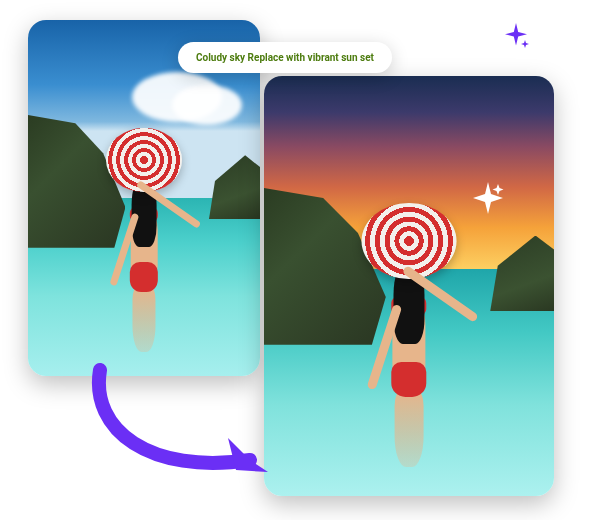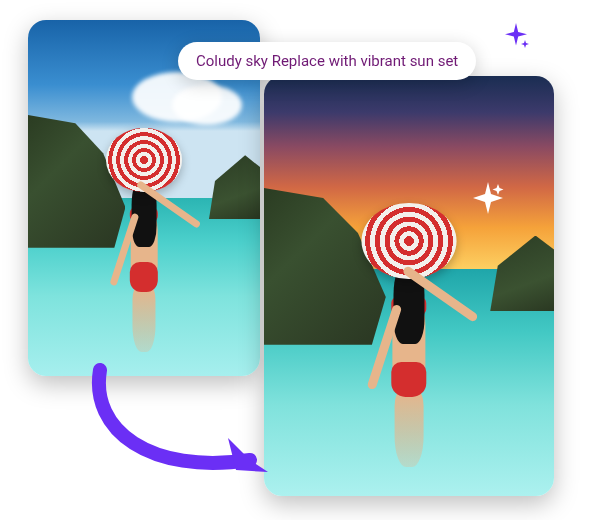--- a/index.html
+++ b/index.html
@@ -140,23 +140,23 @@
     .arm-left { top: 40%; left: 24%; transform: rotate(18deg); }
     .arm-right { top: 22%; right: 18%; transform: rotate(-55deg); }
     
     .prompt-pill {
       position: absolute;
       top: 42px;
       left: 178px;
       background: #fff;
       border-radius: 20px;
       padding: 10px 18px;
-      font-size: 15px;
-      font-weight: 400;
-      color: #701a75;
+      font-size: 10px;
+      font-weight: 700;
+      color: #4d7c0f;
       box-shadow: 0 4px 18px rgba(0,0,0,0.18);
       white-space: nowrap;
       z-index: 20;
     }
     
     .arrow {
       position: absolute;
       left: 80px;
       top: 360px;
       width: 220px;

